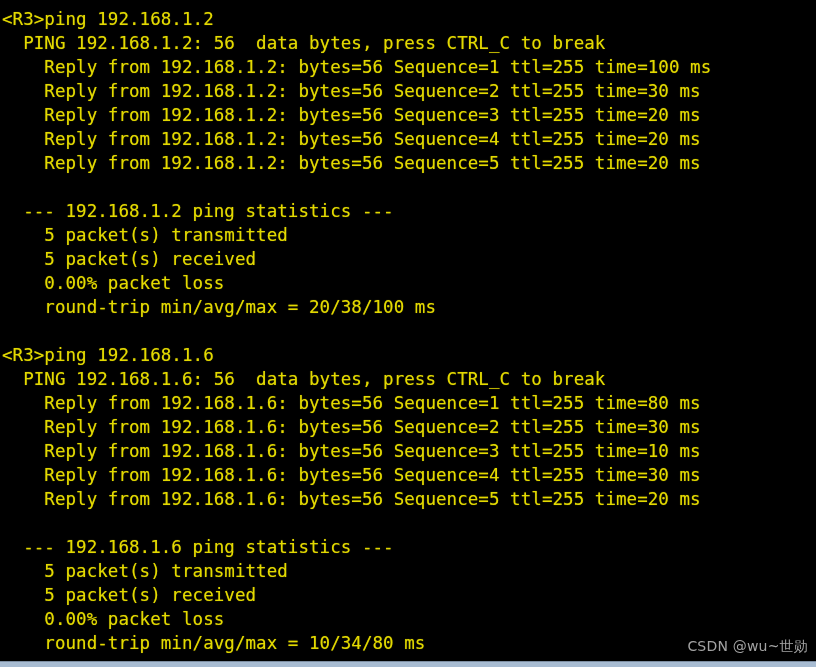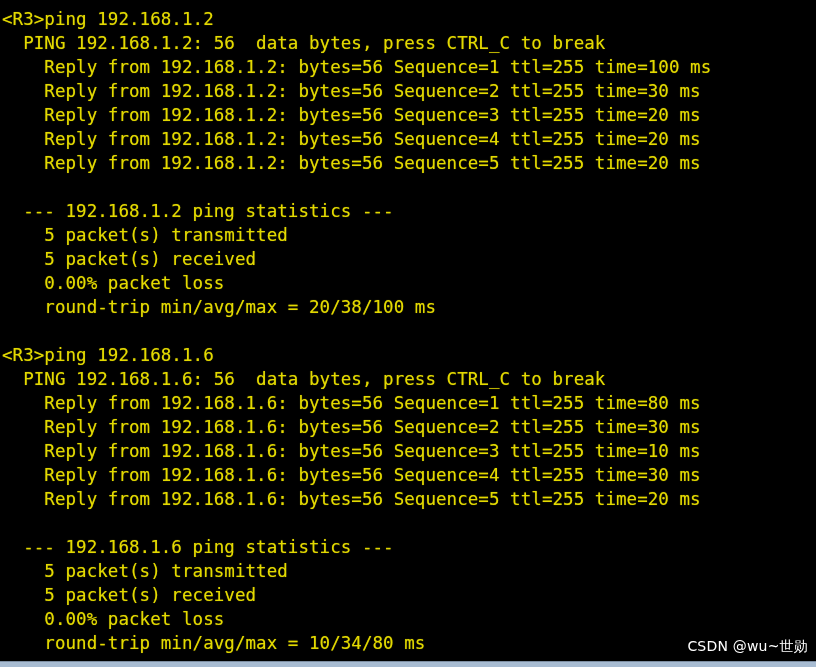--- a/index.html
+++ b/index.html
@@ -50,21 +50,21 @@
     color: transparent;
   }
 
   #watermark {
     position: absolute;
     right: 8px;
     bottom: 12px;
     font-family: "DejaVu Sans", "Liberation Sans", sans-serif;
     font-size: 14px;
     line-height: 18px;
-    color: #ffffff;
+    color: #a3a3a3;
     white-space: pre;
     letter-spacing: 0.2px;
   }
 
   #bottom-bar {
     position: absolute;
     left: 0;
     bottom: 0;
     width: 816px;
     height: 6px;

